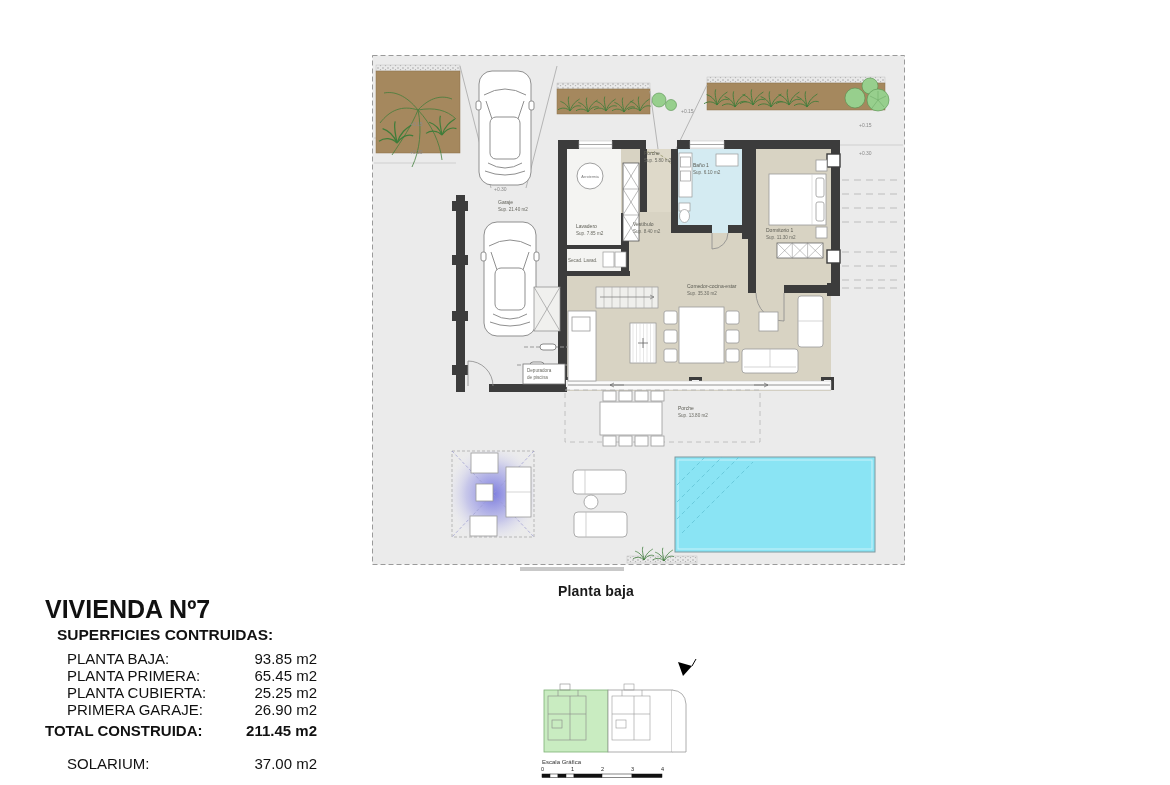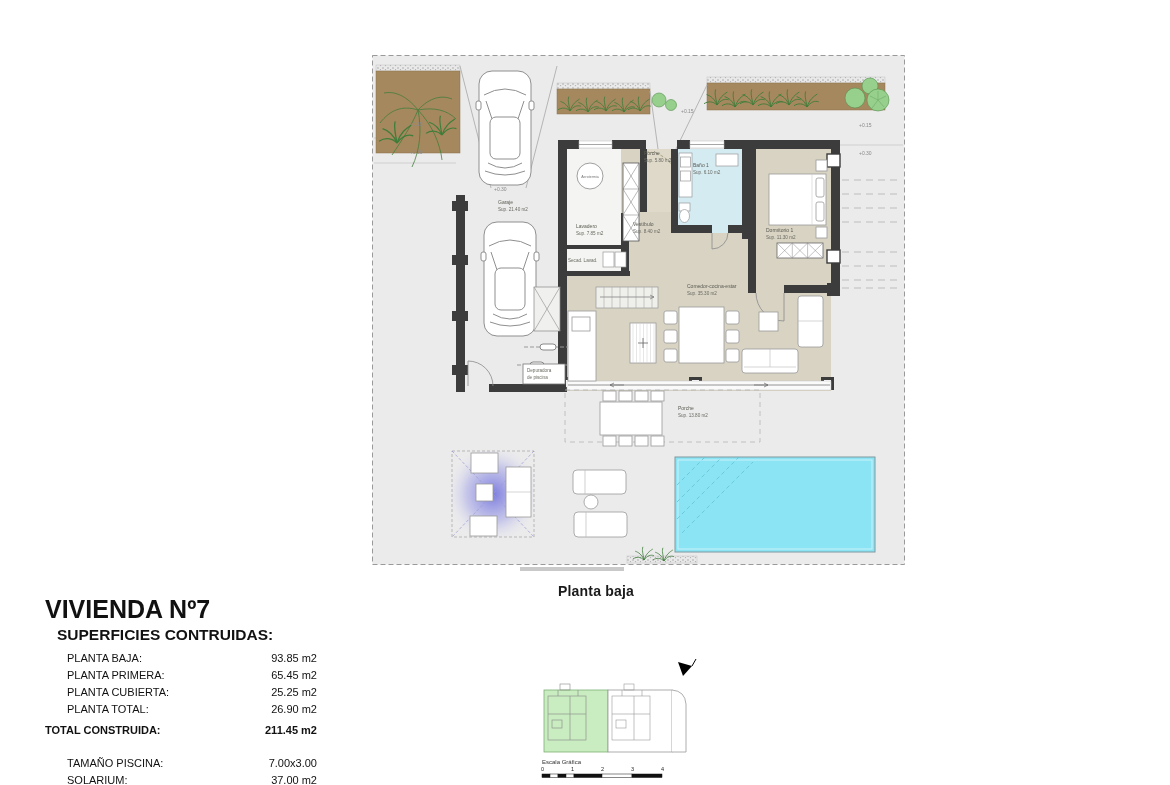--- a/index.html
+++ b/index.html
@@ -16,21 +16,21 @@
   .plan-caption{
     position:absolute;left:300px;top:583px;width:592px;text-align:center;
     font-size:14px;font-weight:bold;color:#1a1a1a;letter-spacing:.2px;
   }
   .fence-bar{position:absolute;left:520px;top:567px;width:104px;height:4px;background:#c9c9c9;}
 
   
   .tblock{position:absolute;left:45px;top:584px;width:272px;}
   .tblock .title{font-size:25px;font-weight:bold;margin:12px 0 4px 0;line-height:26px;}
   .tblock .subtitle{font-size:15.5px;font-weight:bold;margin:0 0 7px 12px;line-height:17px;}
-  .trow{display:flex;justify-content:space-between;font-size:11px;line-height:17px;padding-left:22px;}
+  .trow{display:flex;justify-content:space-between;font-size:15px;line-height:17px;padding-left:22px;}
   .trow .val{text-align:right;white-space:nowrap;}
   .trow.total{padding-left:0;font-weight:bold;margin-top:4px;margin-bottom:16px;}
   .trow.parcela{padding-left:0;font-weight:bold;margin-top:19px;}
 
   
   text{font-family:"Liberation Sans",sans-serif;}
   .rlabel{fill:#5a5a52;font-size:5px;}
   .rlabel2{fill:#6a6a62;font-size:4.6px;}
   .lvl{fill:#8a8a8a;font-size:5px;}
 </style>
@@ -377,30 +377,26 @@
     </div>
     <div class="trow">
       <span>PLANTA PRIMERA:</span>
       <span class="val">65.45 m2</span>
     </div>
     <div class="trow">
       <span>PLANTA CUBIERTA:</span>
       <span class="val">25.25 m2</span>
     </div>
     <div class="trow">
-      <span>PLANTA TOTAL:</span>
+      <span>PRIMERA GARAJE:</span>
       <span class="val">26.90 m2</span>
     </div>
     <div class="trow total">
       <span>TOTAL CONSTRUIDA:</span>
       <span class="val">211.45 m2</span>
-    </div>
-    <div class="trow">
-      <span>TAMAÑO PISCINA:</span>
-      <span class="val">7.00x3.00</span>
     </div>
     <div class="trow">
       <span>SOLARIUM:</span>
       <span class="val">37.00 m2</span>
     </div>
     <div class="trow parcela">
       <span>SUPERFICIE PARCELA:</span>
       <span class="val">338.40 m2</span>
     </div>
   </div>

